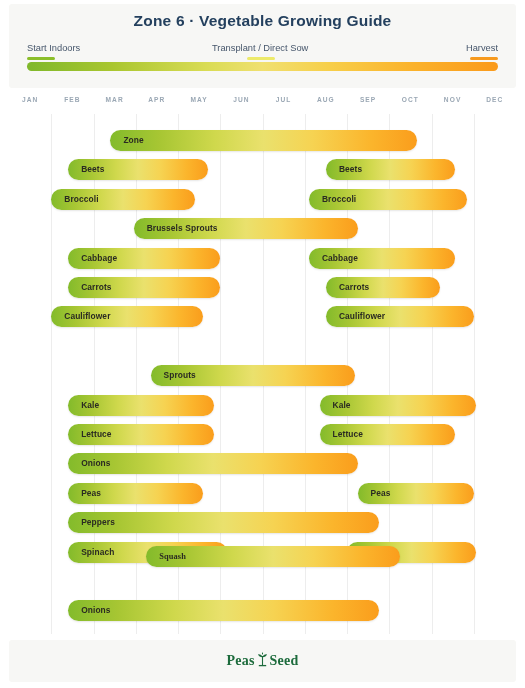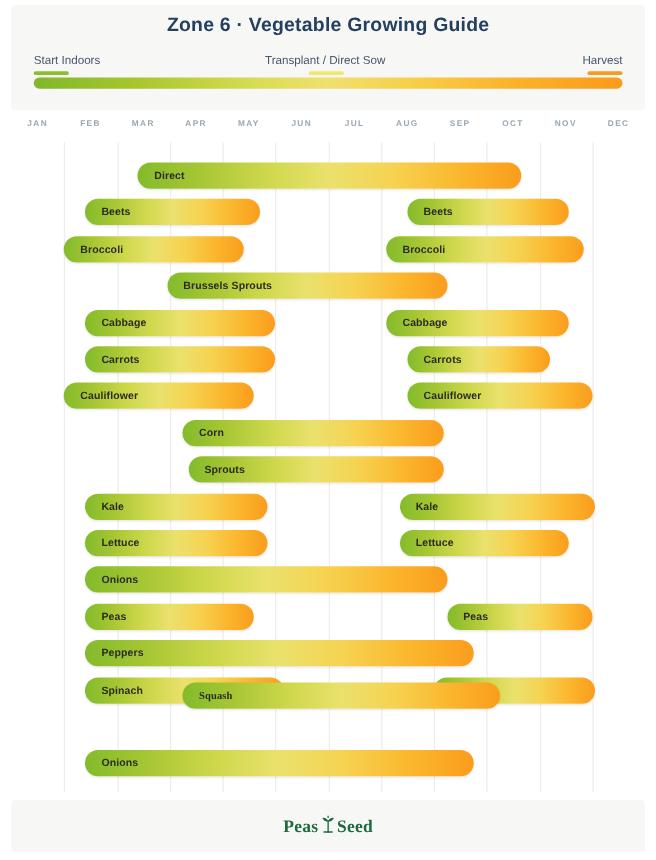--- a/index.html
+++ b/index.html
@@ -124,21 +124,21 @@
       <div class="gridline" style="left: 169px;"></div>
       <div class="gridline" style="left: 211.25px;"></div>
       <div class="gridline" style="left: 253.5px;"></div>
       <div class="gridline" style="left: 295.75px;"></div>
       <div class="gridline" style="left: 338px;"></div>
       <div class="gridline" style="left: 380.25px;"></div>
       <div class="gridline" style="left: 422.5px;"></div>
       <div class="gridline" style="left: 464.75px;"></div>
       <div class="row" style="top: 12px;">
         <div class="bar" style="left: 101.4px; width: 306.312px; background: linear-gradient(90deg, rgb(131, 187, 43) 0%, rgb(167, 198, 51) 16%, rgb(207, 216, 76) 34%, rgb(234, 225, 109) 50%, rgb(246, 211, 82) 66%, rgb(251, 181, 44) 85%, rgb(250, 157, 28) 100%);">
-          <span class="bar-label">Direct</span>
+          <span class="bar-label">Zone</span>
         </div>
       </div>
       <div class="row" style="top: 41.4px;">
         <div class="bar" style="left: 59.15px; width: 139.425px; background: linear-gradient(90deg, rgb(131, 187, 43) 0%, rgb(167, 198, 51) 16%, rgb(207, 216, 76) 34%, rgb(234, 225, 109) 50%, rgb(246, 211, 82) 66%, rgb(251, 181, 44) 85%, rgb(250, 157, 28) 100%);">
           <span class="bar-label">Beets</span>
         </div>
         <div class="bar" style="left: 316.875px; width: 128.863px; background: linear-gradient(90deg, rgb(131, 187, 43) 0%, rgb(167, 198, 51) 16%, rgb(207, 216, 76) 34%, rgb(234, 225, 109) 50%, rgb(246, 211, 82) 66%, rgb(251, 181, 44) 85%, rgb(250, 157, 28) 100%);">
           <span class="bar-label">Beets</span>
         </div>
       </div>
@@ -170,25 +170,20 @@
         <div class="bar" style="left: 316.875px; width: 114.075px; background: linear-gradient(90deg, rgb(131, 187, 43) 0%, rgb(167, 198, 51) 16%, rgb(207, 216, 76) 34%, rgb(234, 225, 109) 50%, rgb(246, 211, 82) 66%, rgb(251, 181, 44) 85%, rgb(250, 157, 28) 100%);">
           <span class="bar-label">Carrots</span>
         </div>
       </div>
       <div class="row" style="top: 188.4px;">
         <div class="bar" style="left: 42.25px; width: 152.1px; background: linear-gradient(90deg, rgb(131, 187, 43) 0%, rgb(167, 198, 51) 16%, rgb(207, 216, 76) 34%, rgb(234, 225, 109) 50%, rgb(246, 211, 82) 66%, rgb(251, 181, 44) 85%, rgb(250, 157, 28) 100%);">
           <span class="bar-label">Cauliflower</span>
         </div>
         <div class="bar" style="left: 316.875px; width: 147.875px; background: linear-gradient(90deg, rgb(131, 187, 43) 0%, rgb(167, 198, 51) 16%, rgb(207, 216, 76) 34%, rgb(234, 225, 109) 50%, rgb(246, 211, 82) 66%, rgb(251, 181, 44) 85%, rgb(250, 157, 28) 100%);">
           <span class="bar-label">Cauliflower</span>
-        </div>
-      </div>
-      <div class="row" style="top: 217.8px;">
-        <div class="bar" style="left: 137.312px; width: 209.137px; background: linear-gradient(90deg, rgb(131, 187, 43) 0%, rgb(167, 198, 51) 16%, rgb(207, 216, 76) 34%, rgb(234, 225, 109) 50%, rgb(246, 211, 82) 66%, rgb(251, 181, 44) 85%, rgb(250, 157, 28) 100%);">
-          <span class="bar-label">Corn</span>
         </div>
       </div>
       <div class="row" style="top: 247.2px;">
         <div class="bar" style="left: 141.537px; width: 204.912px; background: linear-gradient(90deg, rgb(131, 187, 43) 0%, rgb(167, 198, 51) 16%, rgb(207, 216, 76) 34%, rgb(234, 225, 109) 50%, rgb(246, 211, 82) 66%, rgb(251, 181, 44) 85%, rgb(250, 157, 28) 100%);">
           <span class="bar-label">Sprouts</span>
         </div>
       </div>
       <div class="row" style="top: 276.6px;">
         <div class="bar" style="left: 59.15px; width: 145.762px; background: linear-gradient(90deg, rgb(131, 187, 43) 0%, rgb(167, 198, 51) 16%, rgb(207, 216, 76) 34%, rgb(234, 225, 109) 50%, rgb(246, 211, 82) 66%, rgb(251, 181, 44) 85%, rgb(250, 157, 28) 100%);">
           <span class="bar-label">Kale</span>

